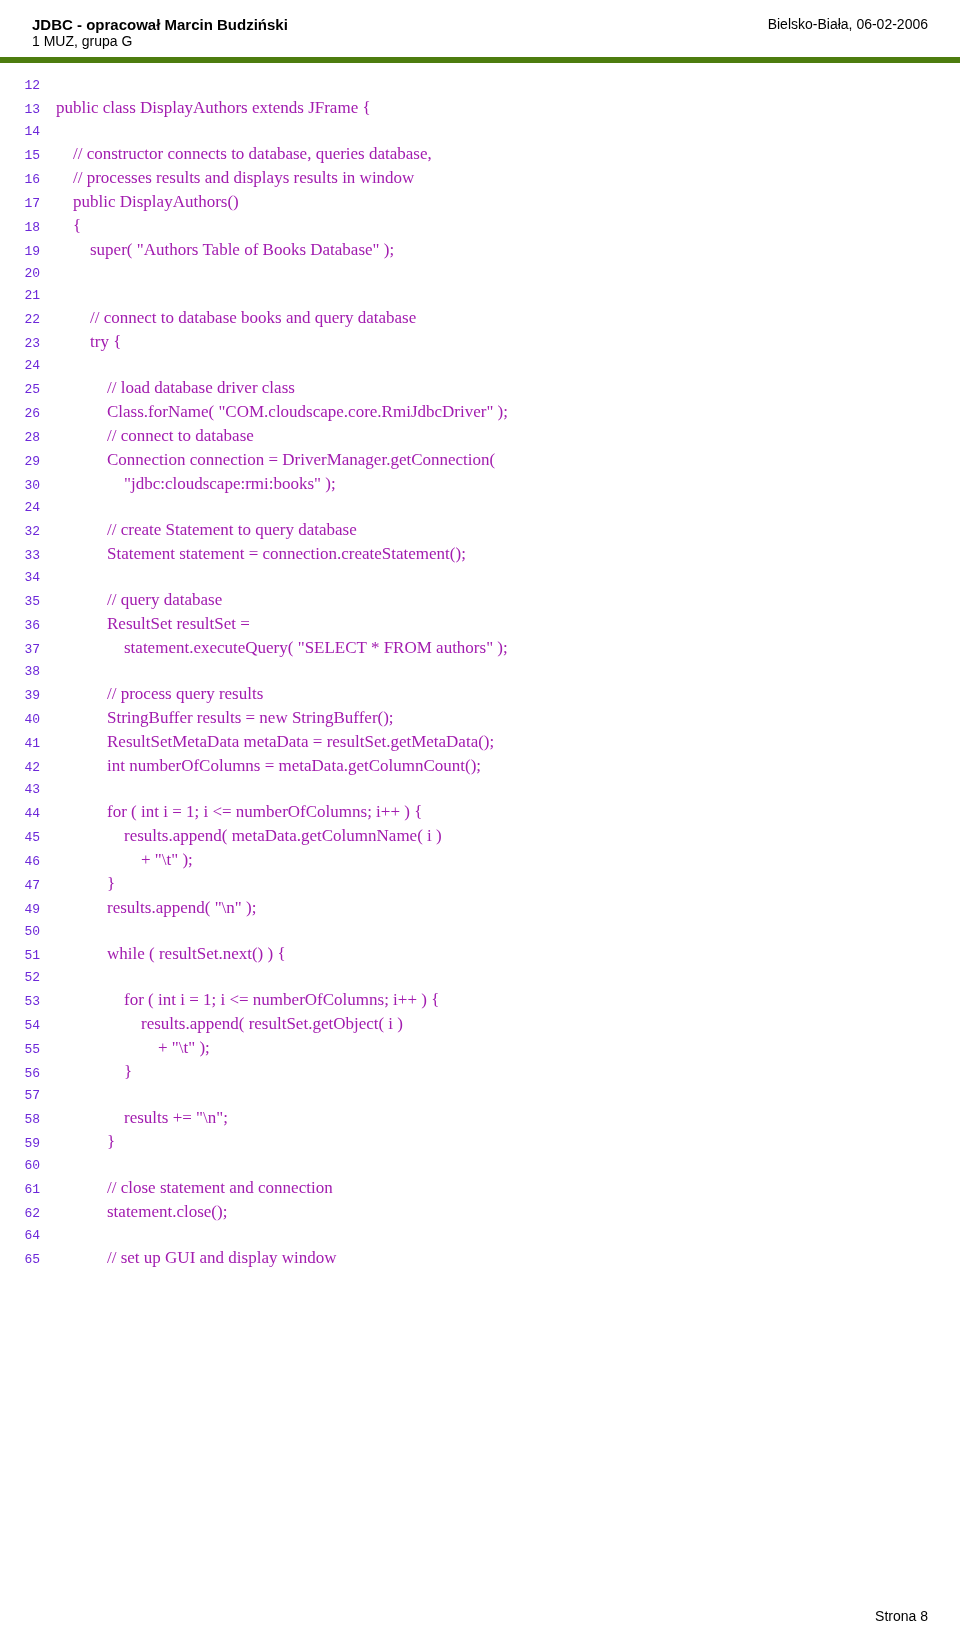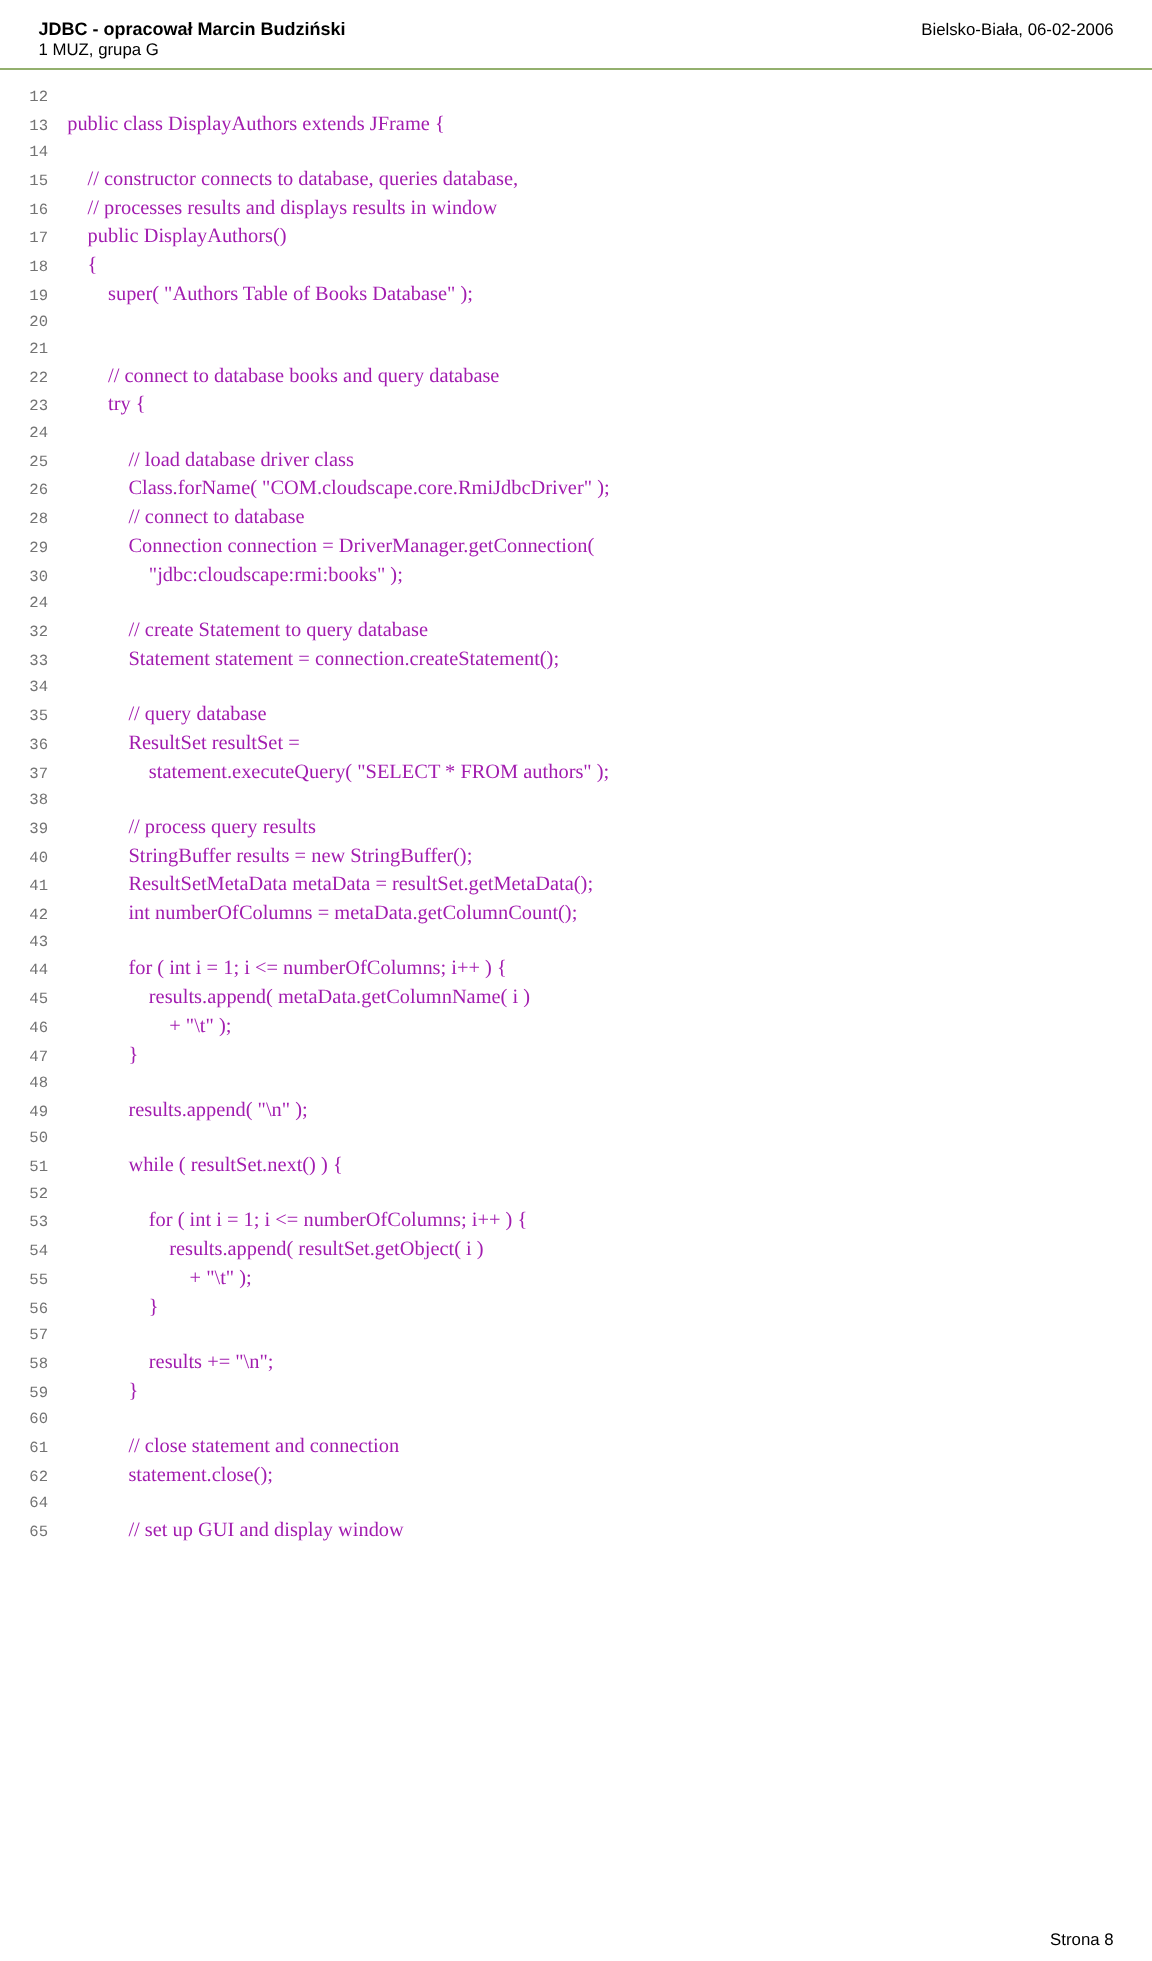--- a/index.html
+++ b/index.html
@@ -15,21 +15,21 @@
       font-family: 'Courier New', Courier, monospace;
       font-size: 14px;
       color: #000000;
     }
 
     .page-header {
       display: flex;
       justify-content: space-between;
       align-items: flex-start;
       padding: 16px 32px 8px 32px;
-      border-bottom: 1px solid #4d7c0f;
+      border-bottom: 6px solid #4d7c0f;
       margin-bottom: 8px;
     }
 
     .header-left {
       display: flex;
       flex-direction: column;
     }
 
     .header-title {
       font-family: Arial, sans-serif;
@@ -57,21 +57,21 @@
       align-items: baseline;
       min-height: 22px;
       line-height: 22px;
     }
 
     .line-number {
       width: 40px;
       min-width: 40px;
       text-align: right;
       padding-right: 16px;
-      color: #737373;
+      color: #6d28d9;
       font-size: 13px;
       user-select: none;
     }
 
     .line-content {
       flex: 1;
       white-space: pre;
       font-size: 17px;
       color: #a21caf;
       font-family: Liberation Serif, serif;
@@ -231,24 +231,20 @@
     </div>
     <div class="code-line">
       <span class="line-number">46</span>
       <span class="line-content">                    + "\t" );</span>
     </div>
     <div class="code-line">
       <span class="line-number">47</span>
       <span class="line-content">            }</span>
     </div>
     <div class="code-line">
-      <span class="line-number">48</span>
-      <span class="line-content"></span>
-    </div>
-    <div class="code-line">
       <span class="line-number">49</span>
       <span class="line-content">            results.append( "\n" );</span>
     </div>
     <div class="code-line">
       <span class="line-number">50</span>
       <span class="line-content"></span>
     </div>
     <div class="code-line">
       <span class="line-number">51</span>
       <span class="line-content">            while ( resultSet.next() ) {</span>

